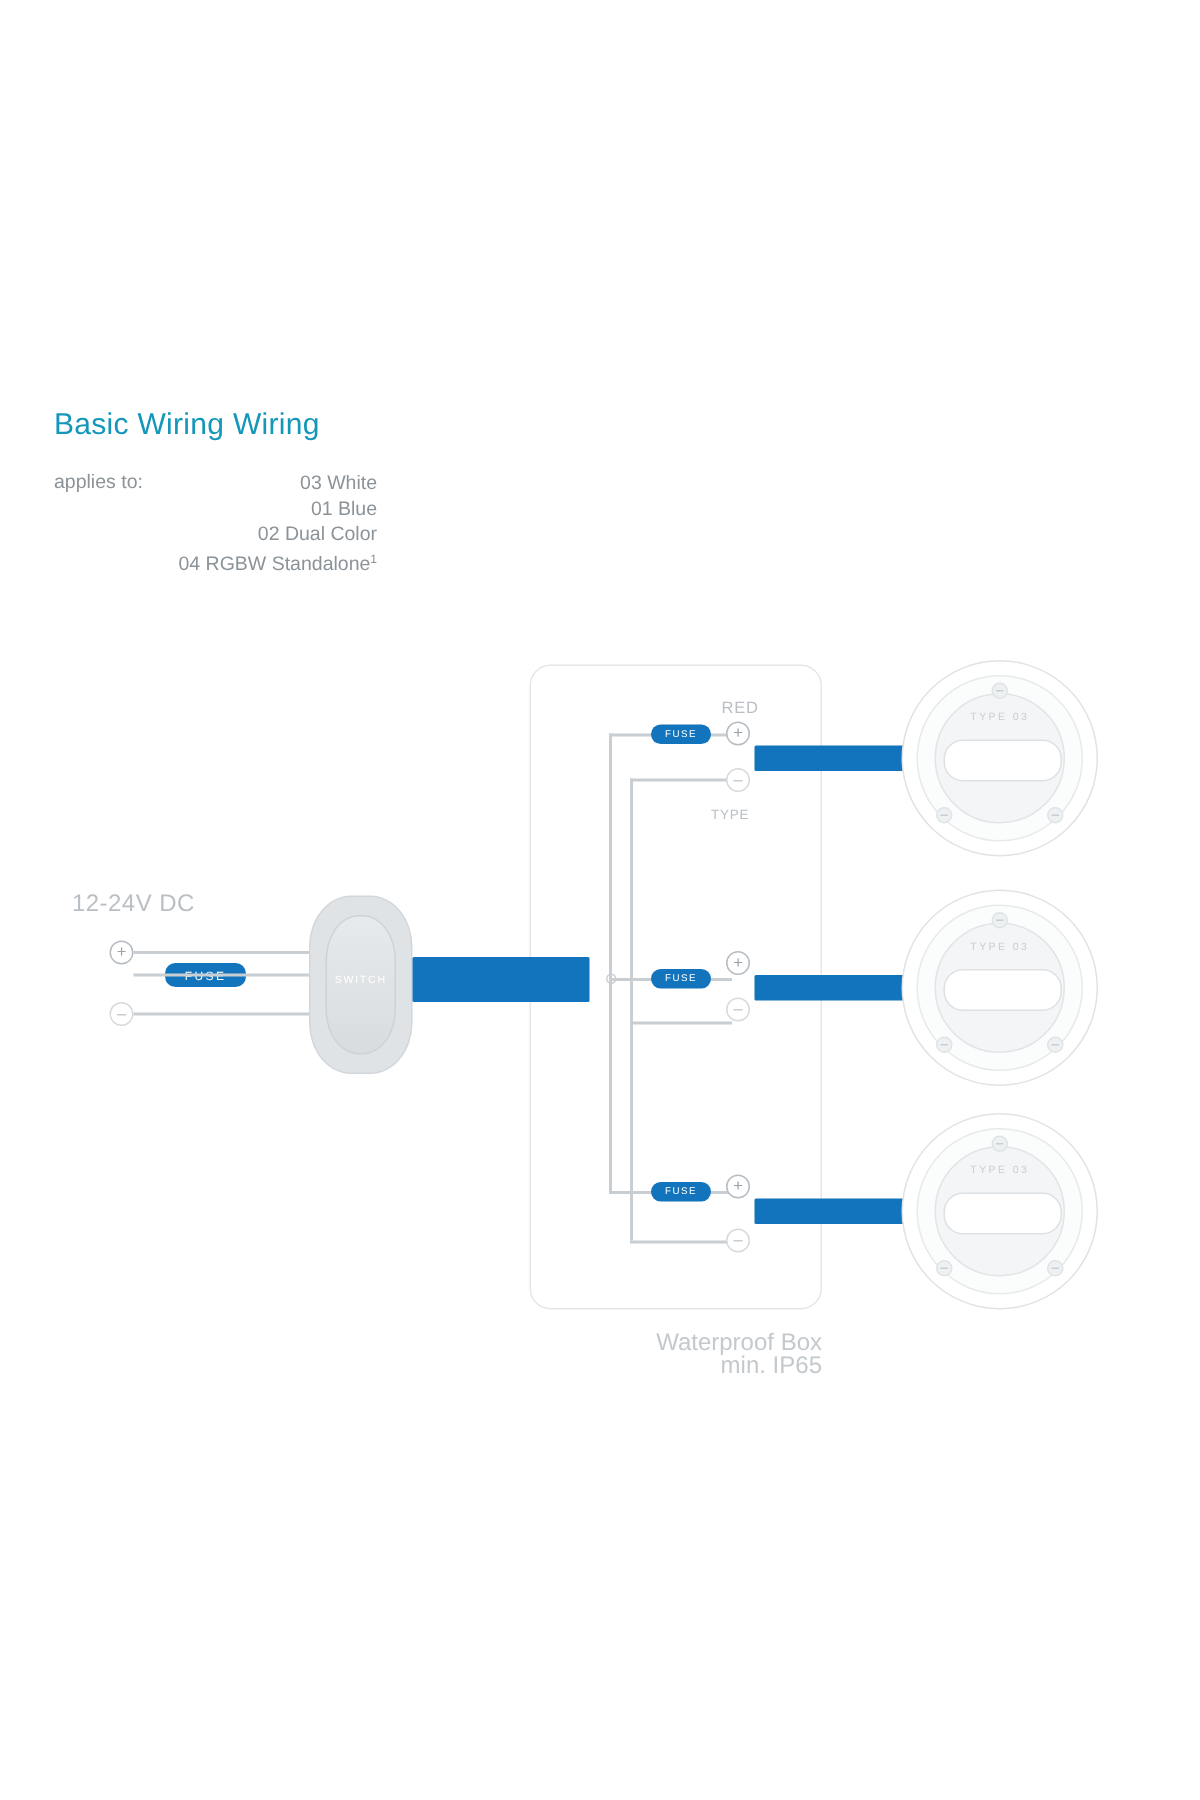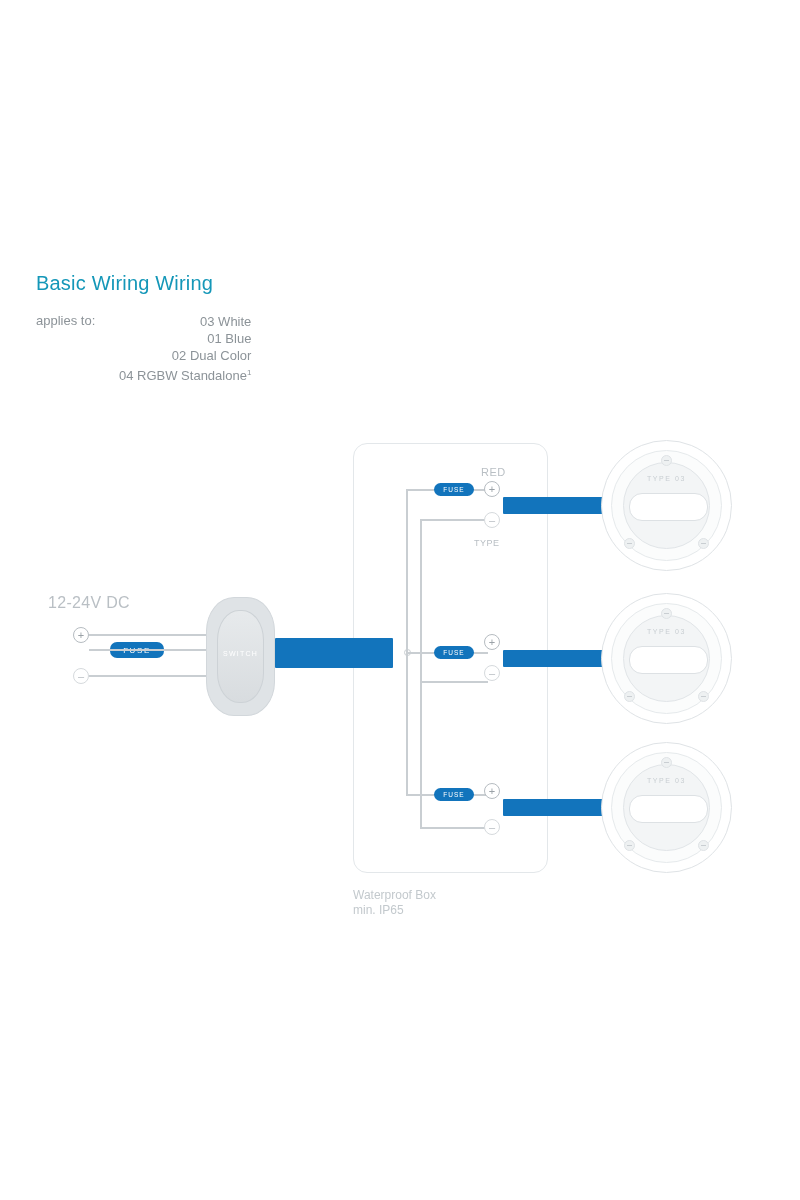--- a/index.html
+++ b/index.html
@@ -63,22 +63,22 @@
     height: 430px;
     border: 1px solid #e3e7ea;
     border-radius: 14px;
     box-sizing: border-box;
   }
   .wp-caption {
     position: absolute;
     left: 353px;
     top: 888px;
     width: 195px;
-    text-align: left;
-    font-size: 12px;
+    text-align: right;
+    font-size: 16px;
     color: #c3c9cd;
     line-height: 15px;
   }
 
   
   .volt-label {
     position: absolute;
     left: 48px;
     top: 594px;
     font-size: 16px;

